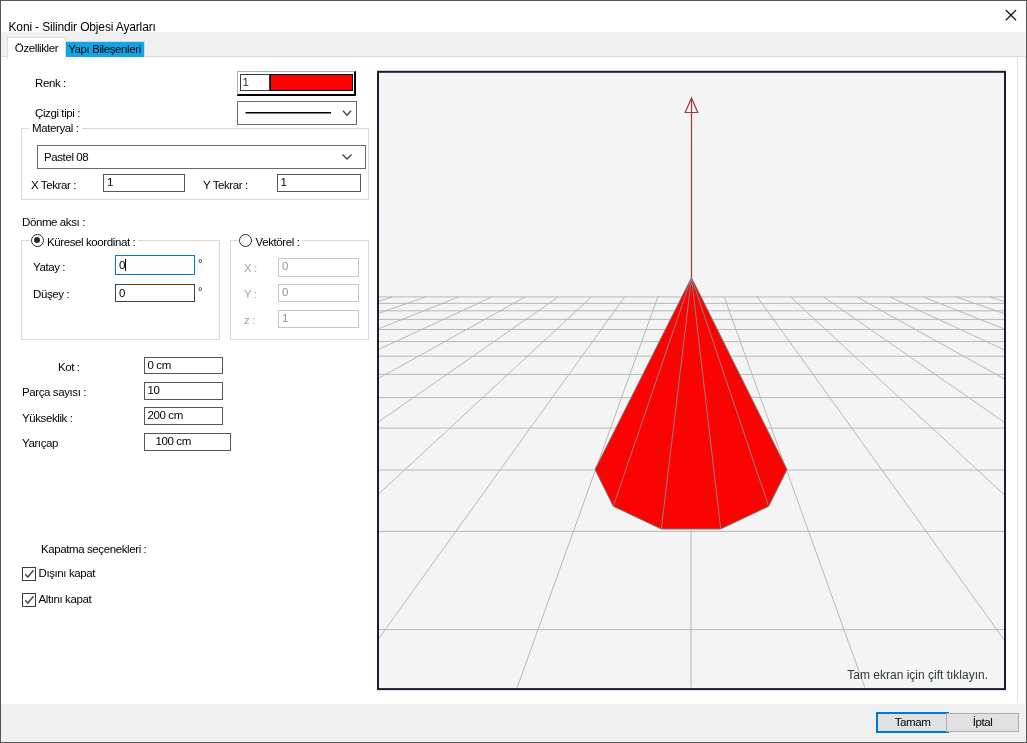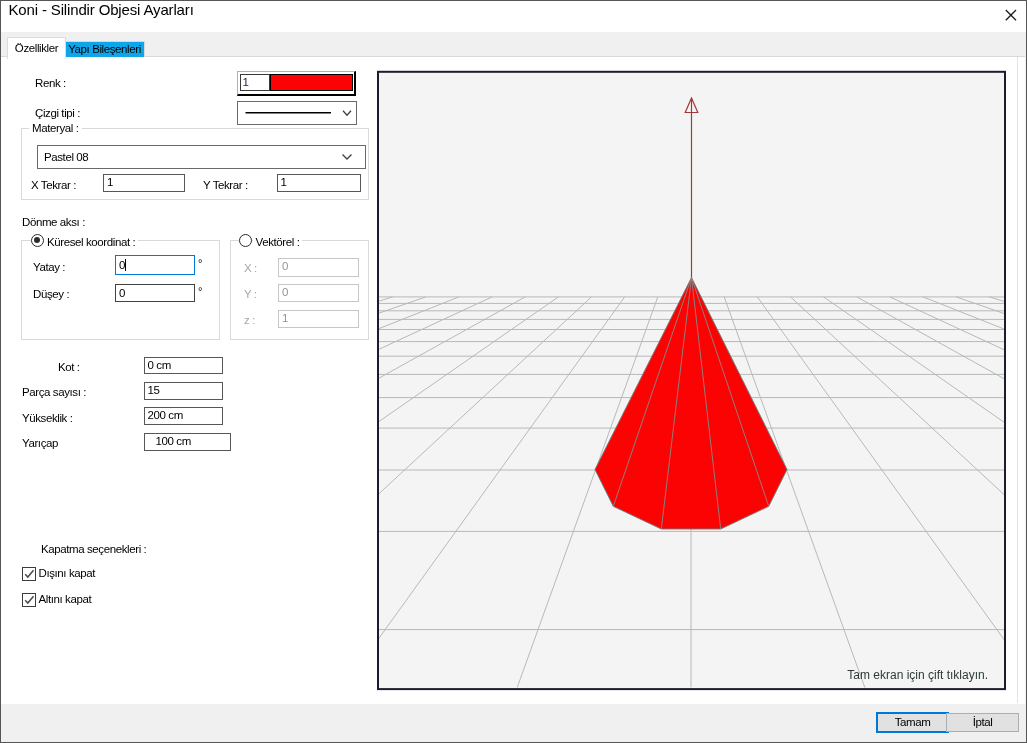--- a/index.html
+++ b/index.html
@@ -20,21 +20,21 @@
   .radio{position:absolute;width:11px;height:11px;border:1.5px solid #2b2b2b;border-radius:50%;background:#fff;}
   .radio.sel:after{content:"";position:absolute;left:1.75px;top:1.75px;width:6px;height:6px;border-radius:50%;background:#2b2b2b;}
   .chk{position:absolute;width:11.5px;height:11.5px;border:1.5px solid #3c3c3c;background:#fff;}
   .dis{border-color:#c6c6c6;color:#8c95a1;}
   .btn{position:absolute;background:#e1e1e1;text-align:center;}
   .deg{position:absolute;font-size:11px;}
 </style></head>
 <body>
 <div class="win"></div>
 <div class="title"></div>
-<div class="lbl" style="left:8.5px;top:3px;font-size:15px;letter-spacing:-0.15px;text-align:center;">Koni - Silindir Objesi Ayarları</div>
+<div class="lbl" style="left:8.5px;top:20px;font-size:12px;letter-spacing:-0.15px;text-align:center;">Koni - Silindir Objesi Ayarları</div>
 <div class="page"></div>
 <div class="abs" style="left:1017px;top:57px;width:1px;height:646px;background:#e3e3e3;"></div>
 <svg class="abs" style="left:0;top:0;" width="1027" height="743" viewBox="0 0 1027 743">
 
   <g stroke="#1a1a1a" stroke-width="1.3">
     <line x1="1005.8" y1="10.0" x2="1016.0" y2="20.2"></line>
     <line x1="1016.0" y1="10.0" x2="1005.8" y2="20.2"></line>
   </g>
 
   <rect x="378" y="71.8" width="627" height="617.3" fill="#f4f4f4" stroke="#1c1c30" stroke-width="2"></rect>
@@ -130,21 +130,21 @@
 <div class="lbl" style="left:244px;top:261px;color:#a6a6a6;">X :</div>
 <div class="tb dis" style="left:278px;top:258px;width:76px;height:16.5px;">0</div>
 <div class="lbl" style="left:244px;top:287px;color:#a6a6a6;">Y :</div>
 <div class="tb dis" style="left:278px;top:283.5px;width:76px;height:16.5px;">0</div>
 <div class="lbl" style="left:244px;top:313px;color:#a6a6a6;">z :</div>
 <div class="tb dis" style="left:278px;top:309.5px;width:76px;height:16.5px;">1</div>
 
 <div class="lbl" style="left:22px;top:360px;margin-left:36px;">Kot :</div>
 <div class="tb" style="left:143.5px;top:356.5px;width:74px;height:15.5px;">0 cm</div>
 <div class="lbl" style="left:22px;top:385px;">Parça sayısı :</div>
-<div class="tb" style="left:143.5px;top:382px;width:74px;height:15.5px;">15</div>
+<div class="tb" style="left:143.5px;top:382px;width:74px;height:15.5px;">10</div>
 <div class="lbl" style="left:22px;top:411px;">Yükseklik :</div>
 <div class="tb" style="left:143.5px;top:407px;width:74px;height:15.5px;">200 cm</div>
 <div class="lbl" style="left:22px;top:436px;">Yarıçap</div>
 <div class="tb" style="left:143.5px;top:433px;width:74px;height:15.5px;padding-left:11px;">100 cm</div>
 
 <div class="lbl" style="left:22px;top:542px;padding-left:19px;">Kapatma seçenekleri :</div>
 <div class="chk" style="left:22px;top:567px;"></div>
 <svg class="abs" style="left:22px;top:567px;" width="15" height="15">
     <path d="M 3.2 7.2 L 5.8 10 L 11.5 3.3" stroke="#4a4a4a" stroke-width="1.5" fill="none"></path>
   </svg>

